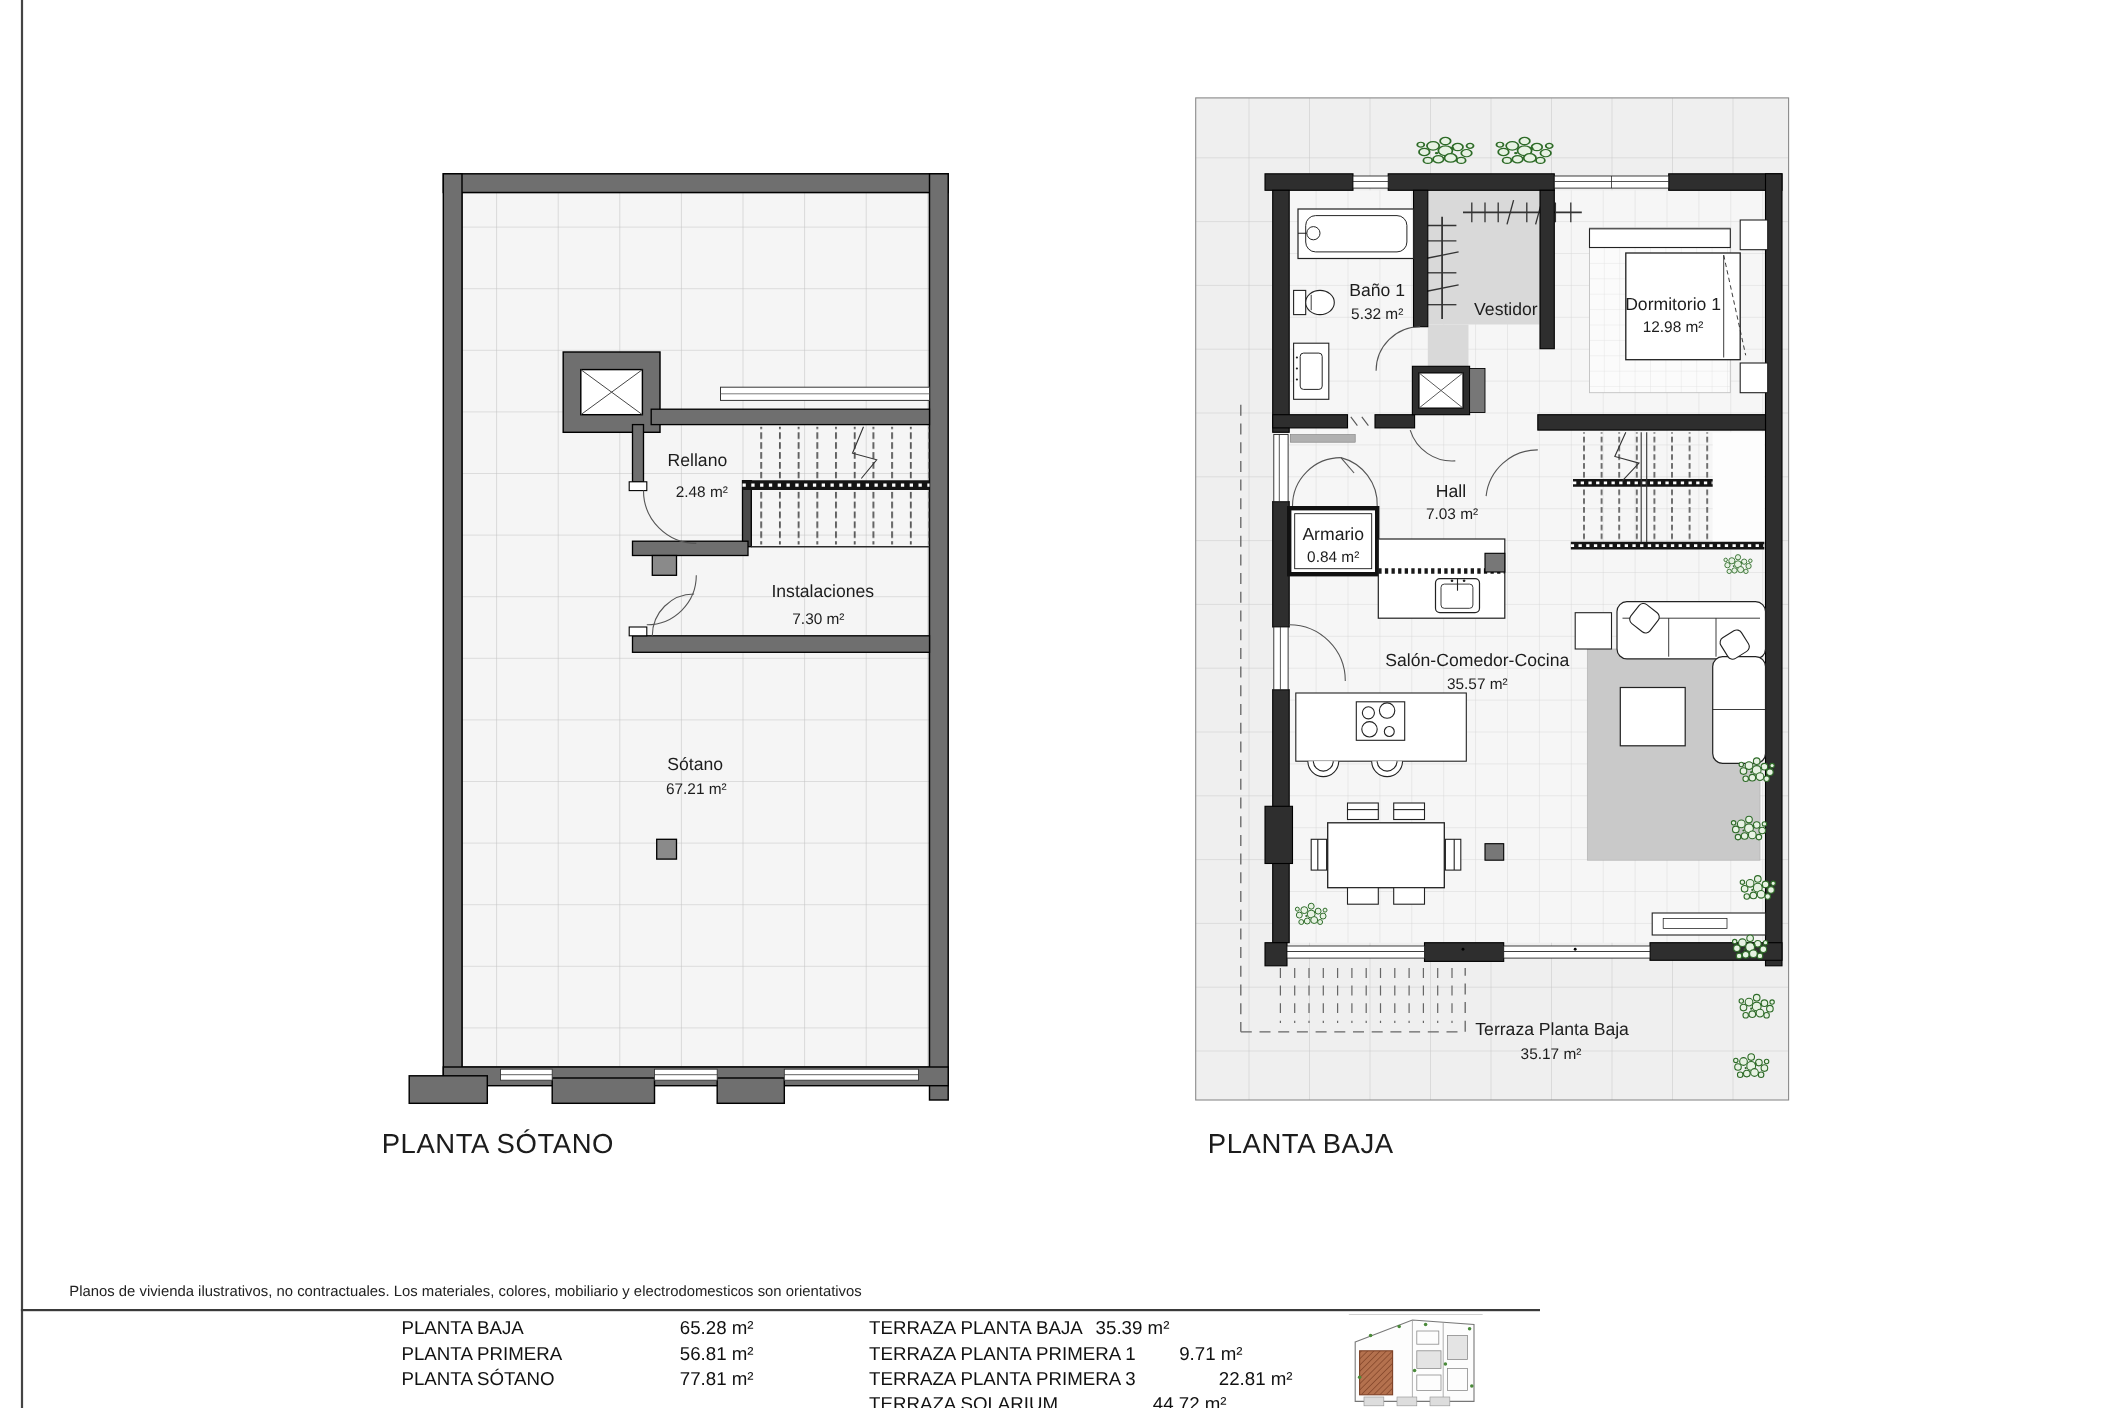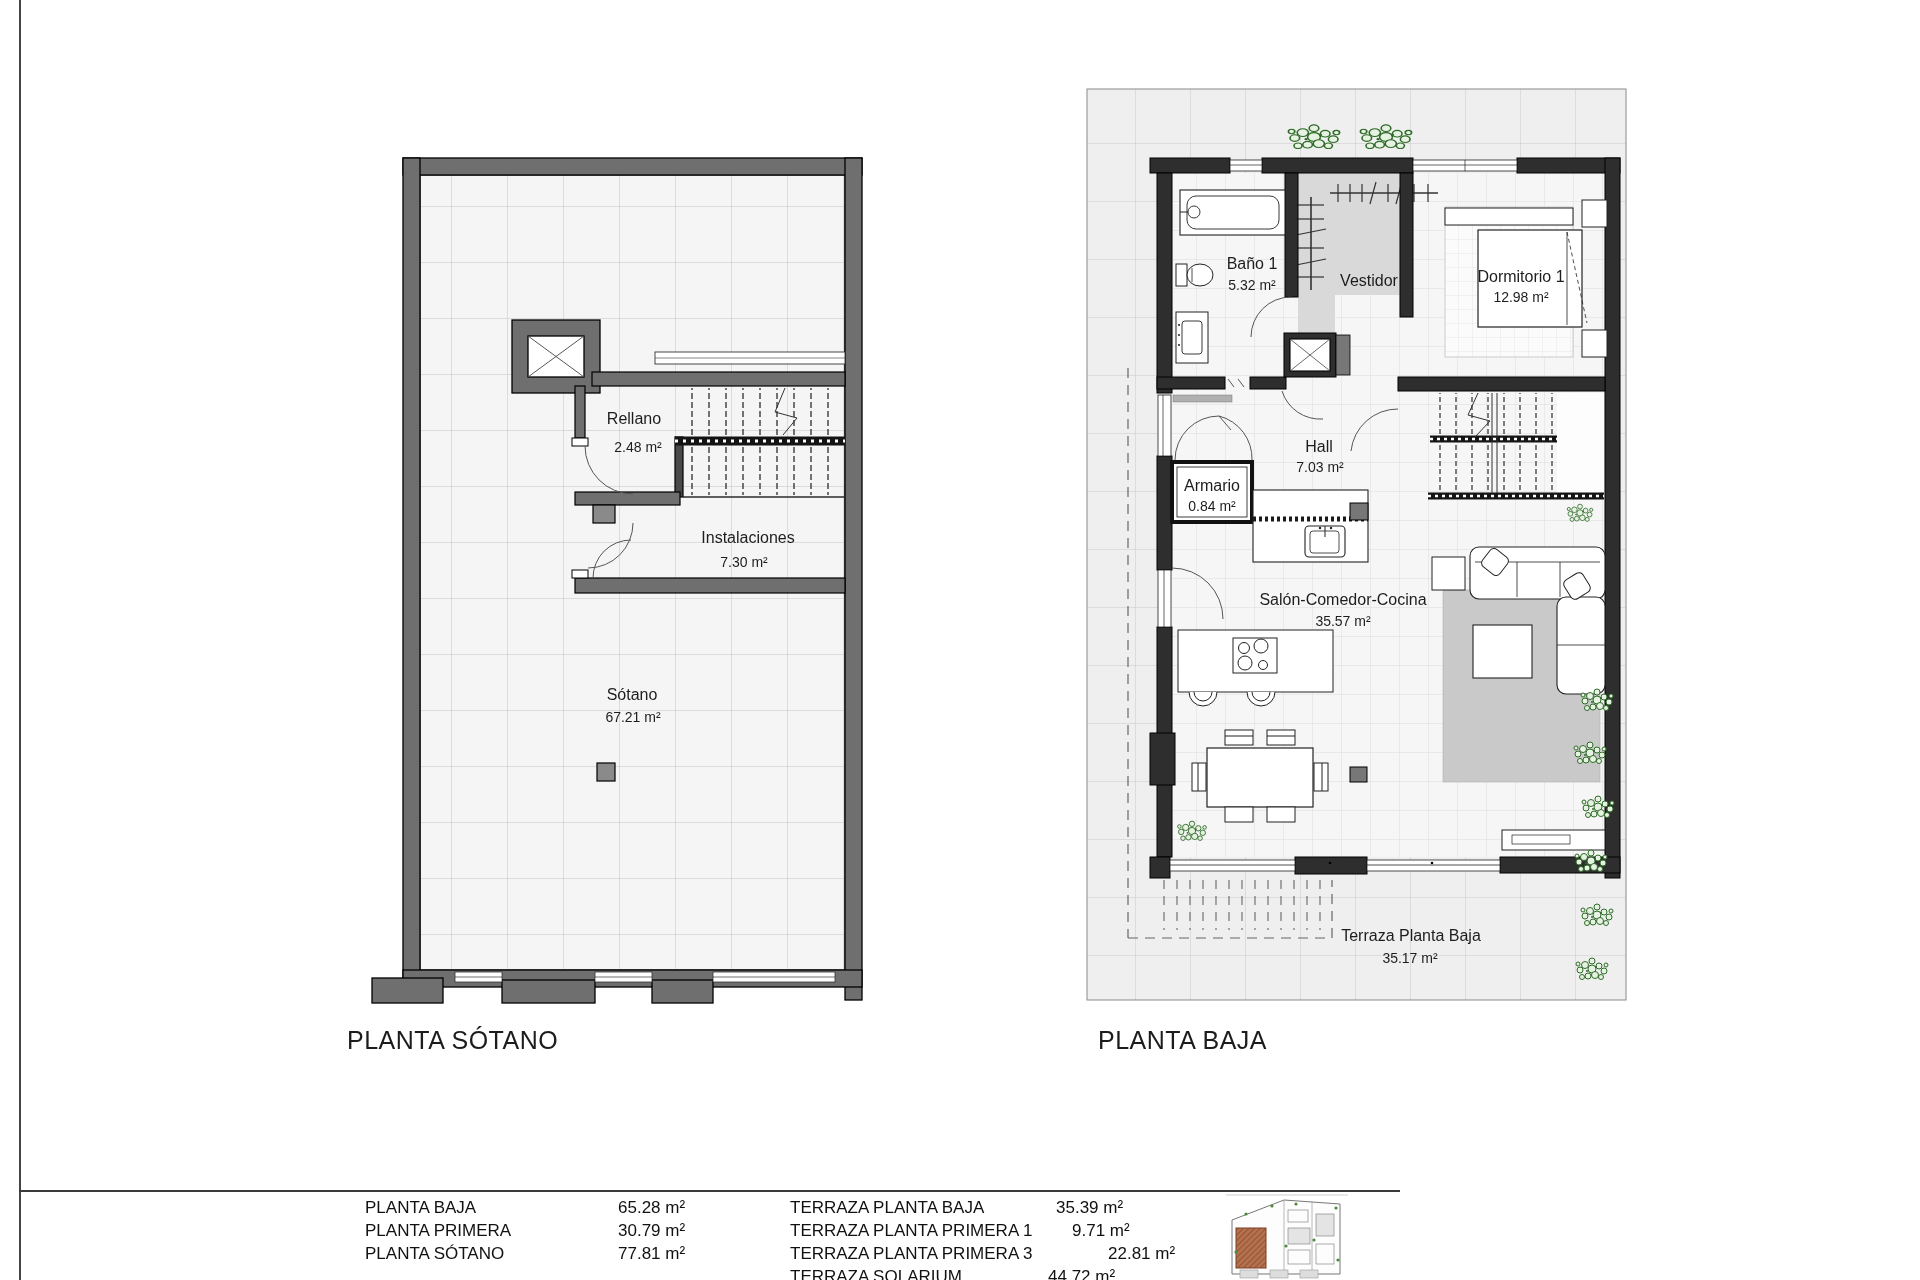--- a/index.html
+++ b/index.html
@@ -378,32 +378,33 @@
     <text class="room-area" x="132" y="426" text-anchor="middle">0.84 m²</text>
     <text class="room-name" x="263" y="520" text-anchor="middle">Salón-Comedor-Cocina</text>
     <text class="room-area" x="263" y="541" text-anchor="middle">35.57 m²</text>
     <text class="room-name" x="331" y="856" text-anchor="middle">Terraza Planta Baja</text>
     <text class="room-area" x="330" y="878" text-anchor="middle">35.17 m²</text>
   </svg>
 
   <div class="plan-title" style="left:347px;top:1026px">PLANTA SÓTANO</div>
   <div class="plan-title" style="left:1098px;top:1026px">PLANTA BAJA</div>
 
+  <div class="disclaimer">Planos de vivienda ilustrativos, no contractuales. Los materiales, colores, mobiliario y electrodomesticos son orientativos</div>
   <div class="divider"></div>
 
   <div>
     <span class="tbl-label" style="left:365px;top:1198px">PLANTA BAJA</span>
     <span class="tbl-value" style="left:618px;top:1198px">65.28 m²</span>
     <span class="tbl-label" style="left:365px;top:1221px">PLANTA PRIMERA</span>
-    <span class="tbl-value" style="left:618px;top:1221px">30.79 m²</span>
+    <span class="tbl-value" style="left:618px;top:1221px">56.81 m²</span>
     <span class="tbl-label" style="left:365px;top:1244px">PLANTA SÓTANO</span>
     <span class="tbl-value" style="left:618px;top:1244px">77.81 m²</span>
 
     <span class="tbl-label" style="left:790px;top:1198px">TERRAZA PLANTA BAJA</span>
-    <span class="tbl-value" style="left:1056px;top:1198px">35.39 m²</span>
+    <span class="tbl-value" style="left:996px;top:1198px">35.39 m²</span>
     <span class="tbl-label" style="left:790px;top:1221px">TERRAZA PLANTA PRIMERA 1</span>
     <span class="tbl-value" style="left:1072px;top:1221px">9.71 m²</span>
     <span class="tbl-label" style="left:790px;top:1244px">TERRAZA PLANTA PRIMERA 3</span>
     <span class="tbl-value" style="left:1108px;top:1244px">22.81 m²</span>
     <span class="tbl-label" style="left:790px;top:1267px">TERRAZA SOLARIUM</span>
     <span class="tbl-value" style="left:1048px;top:1267px">44.72 m²</span>
   </div>
 
   <svg class="abs" style="left:1226px;top:1194px" width="122" height="86" viewBox="0 0 122 86">
     <defs>

